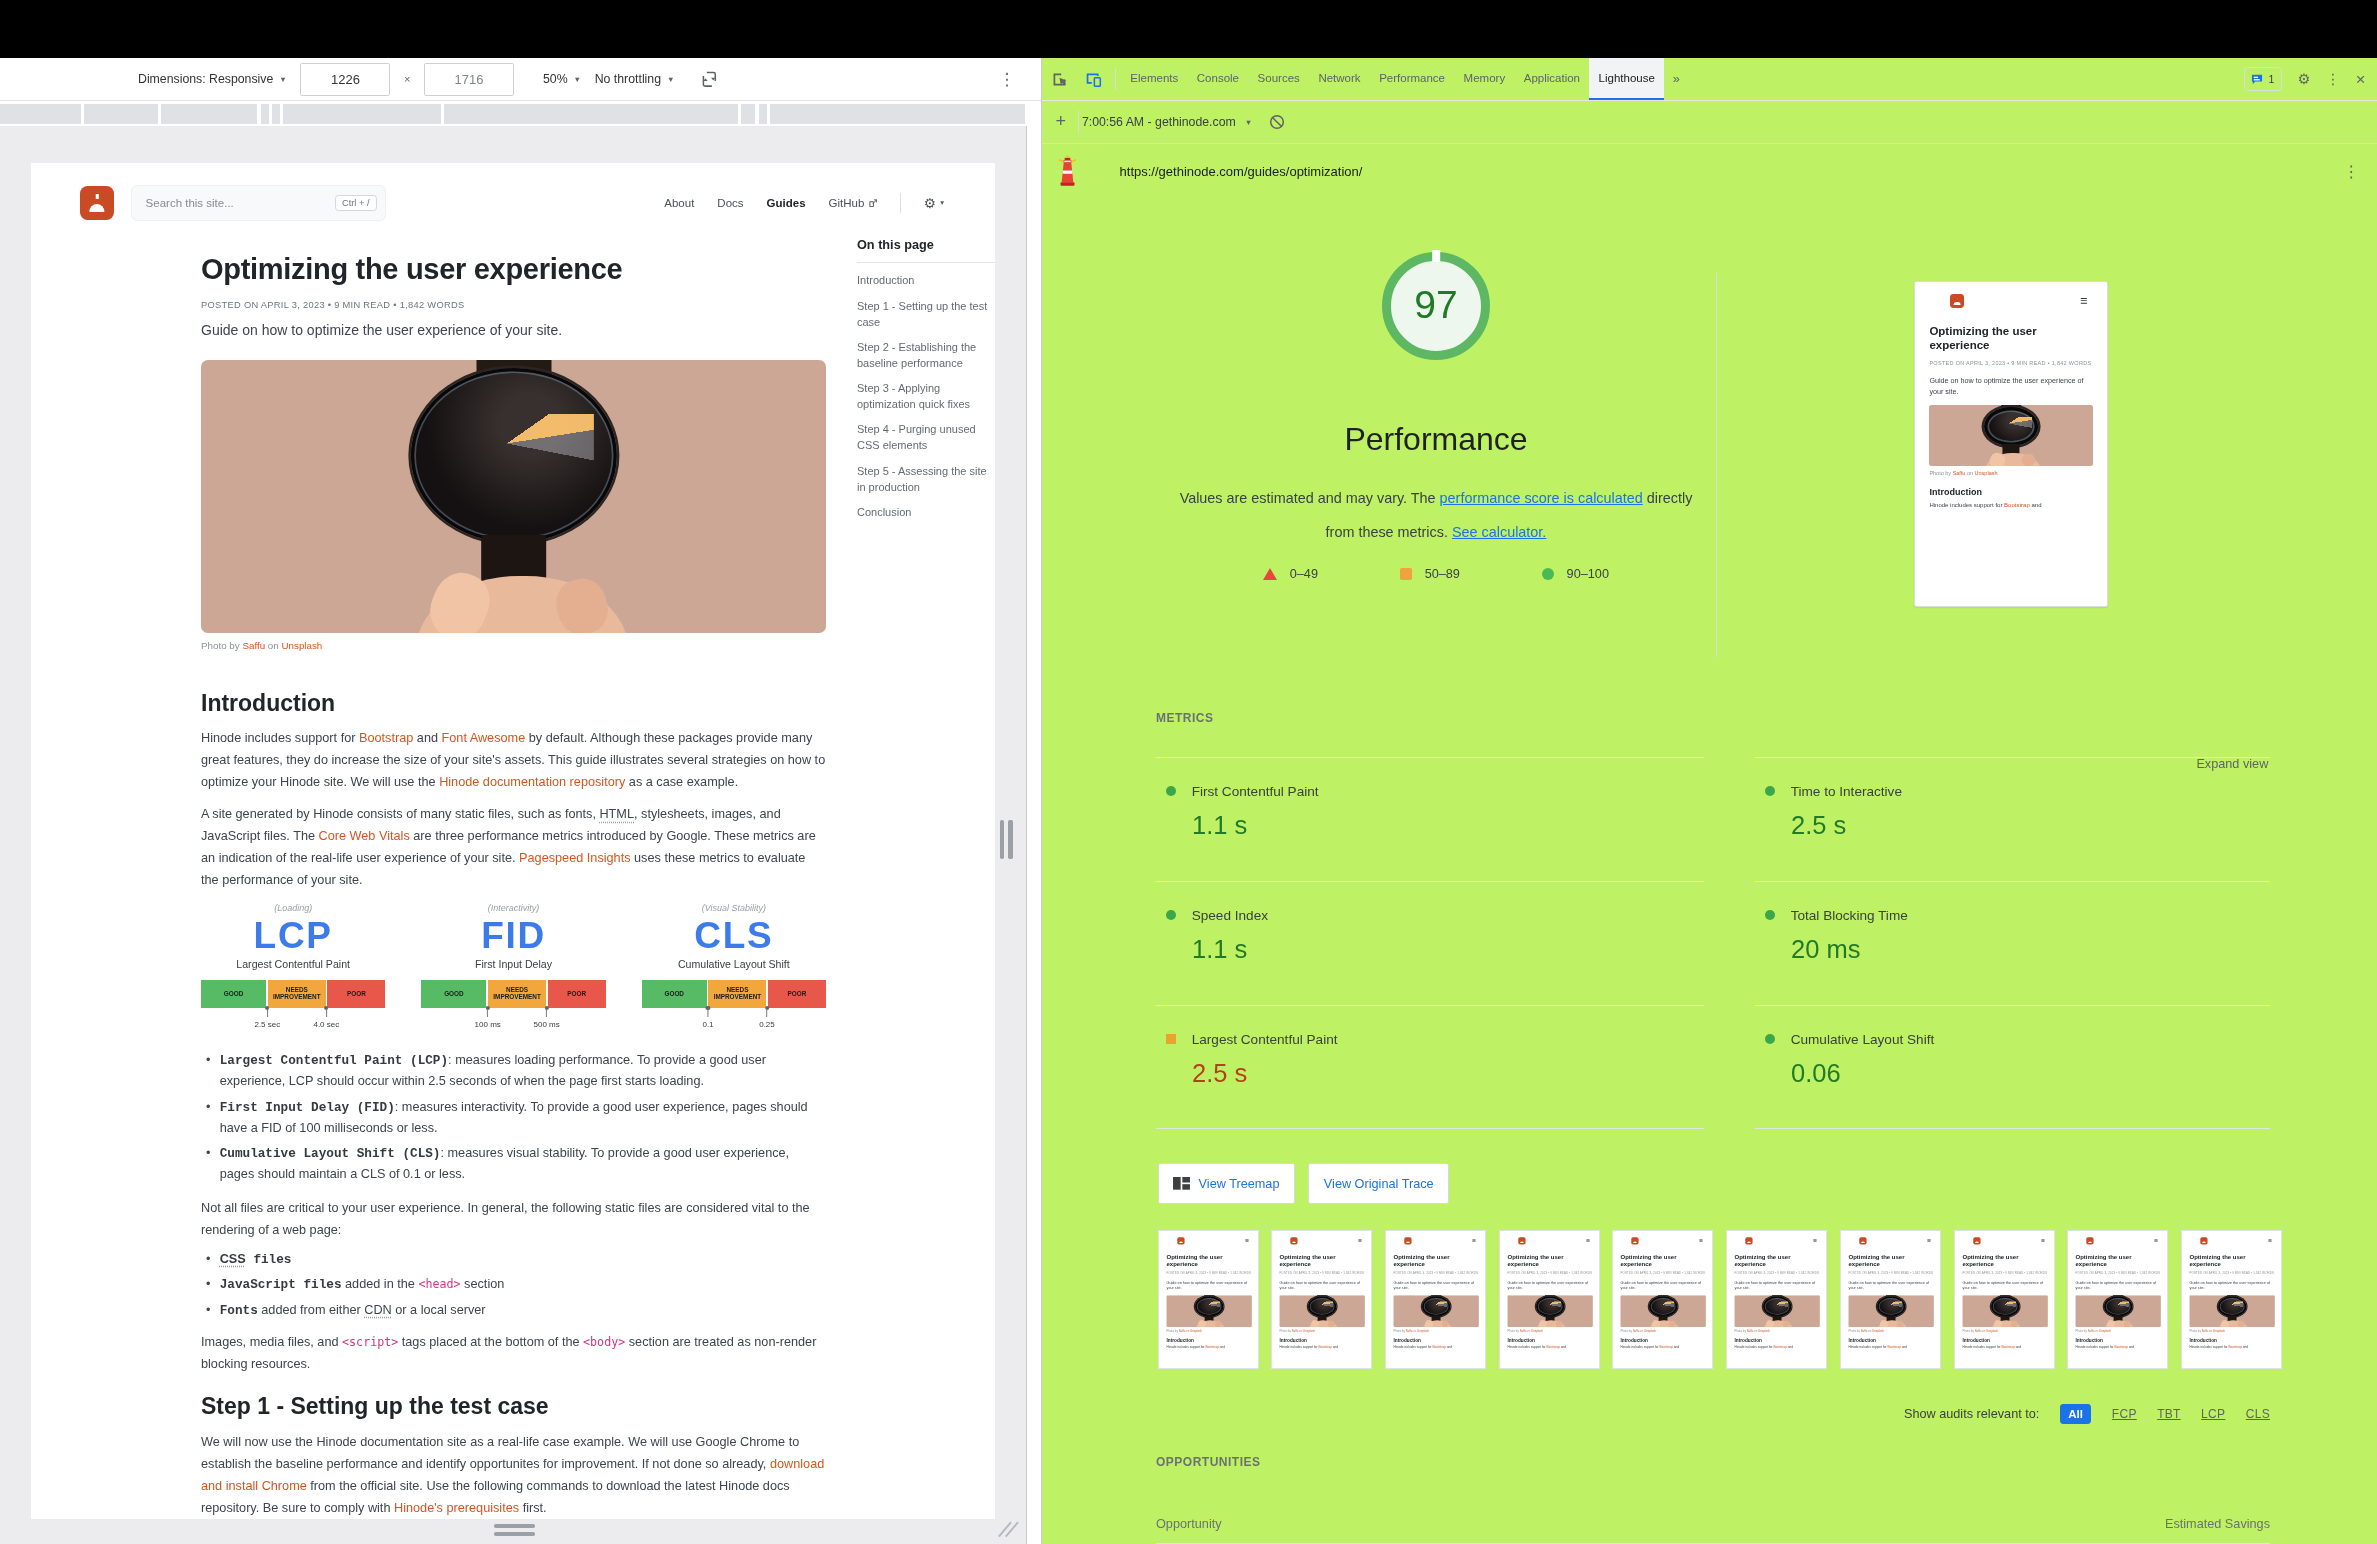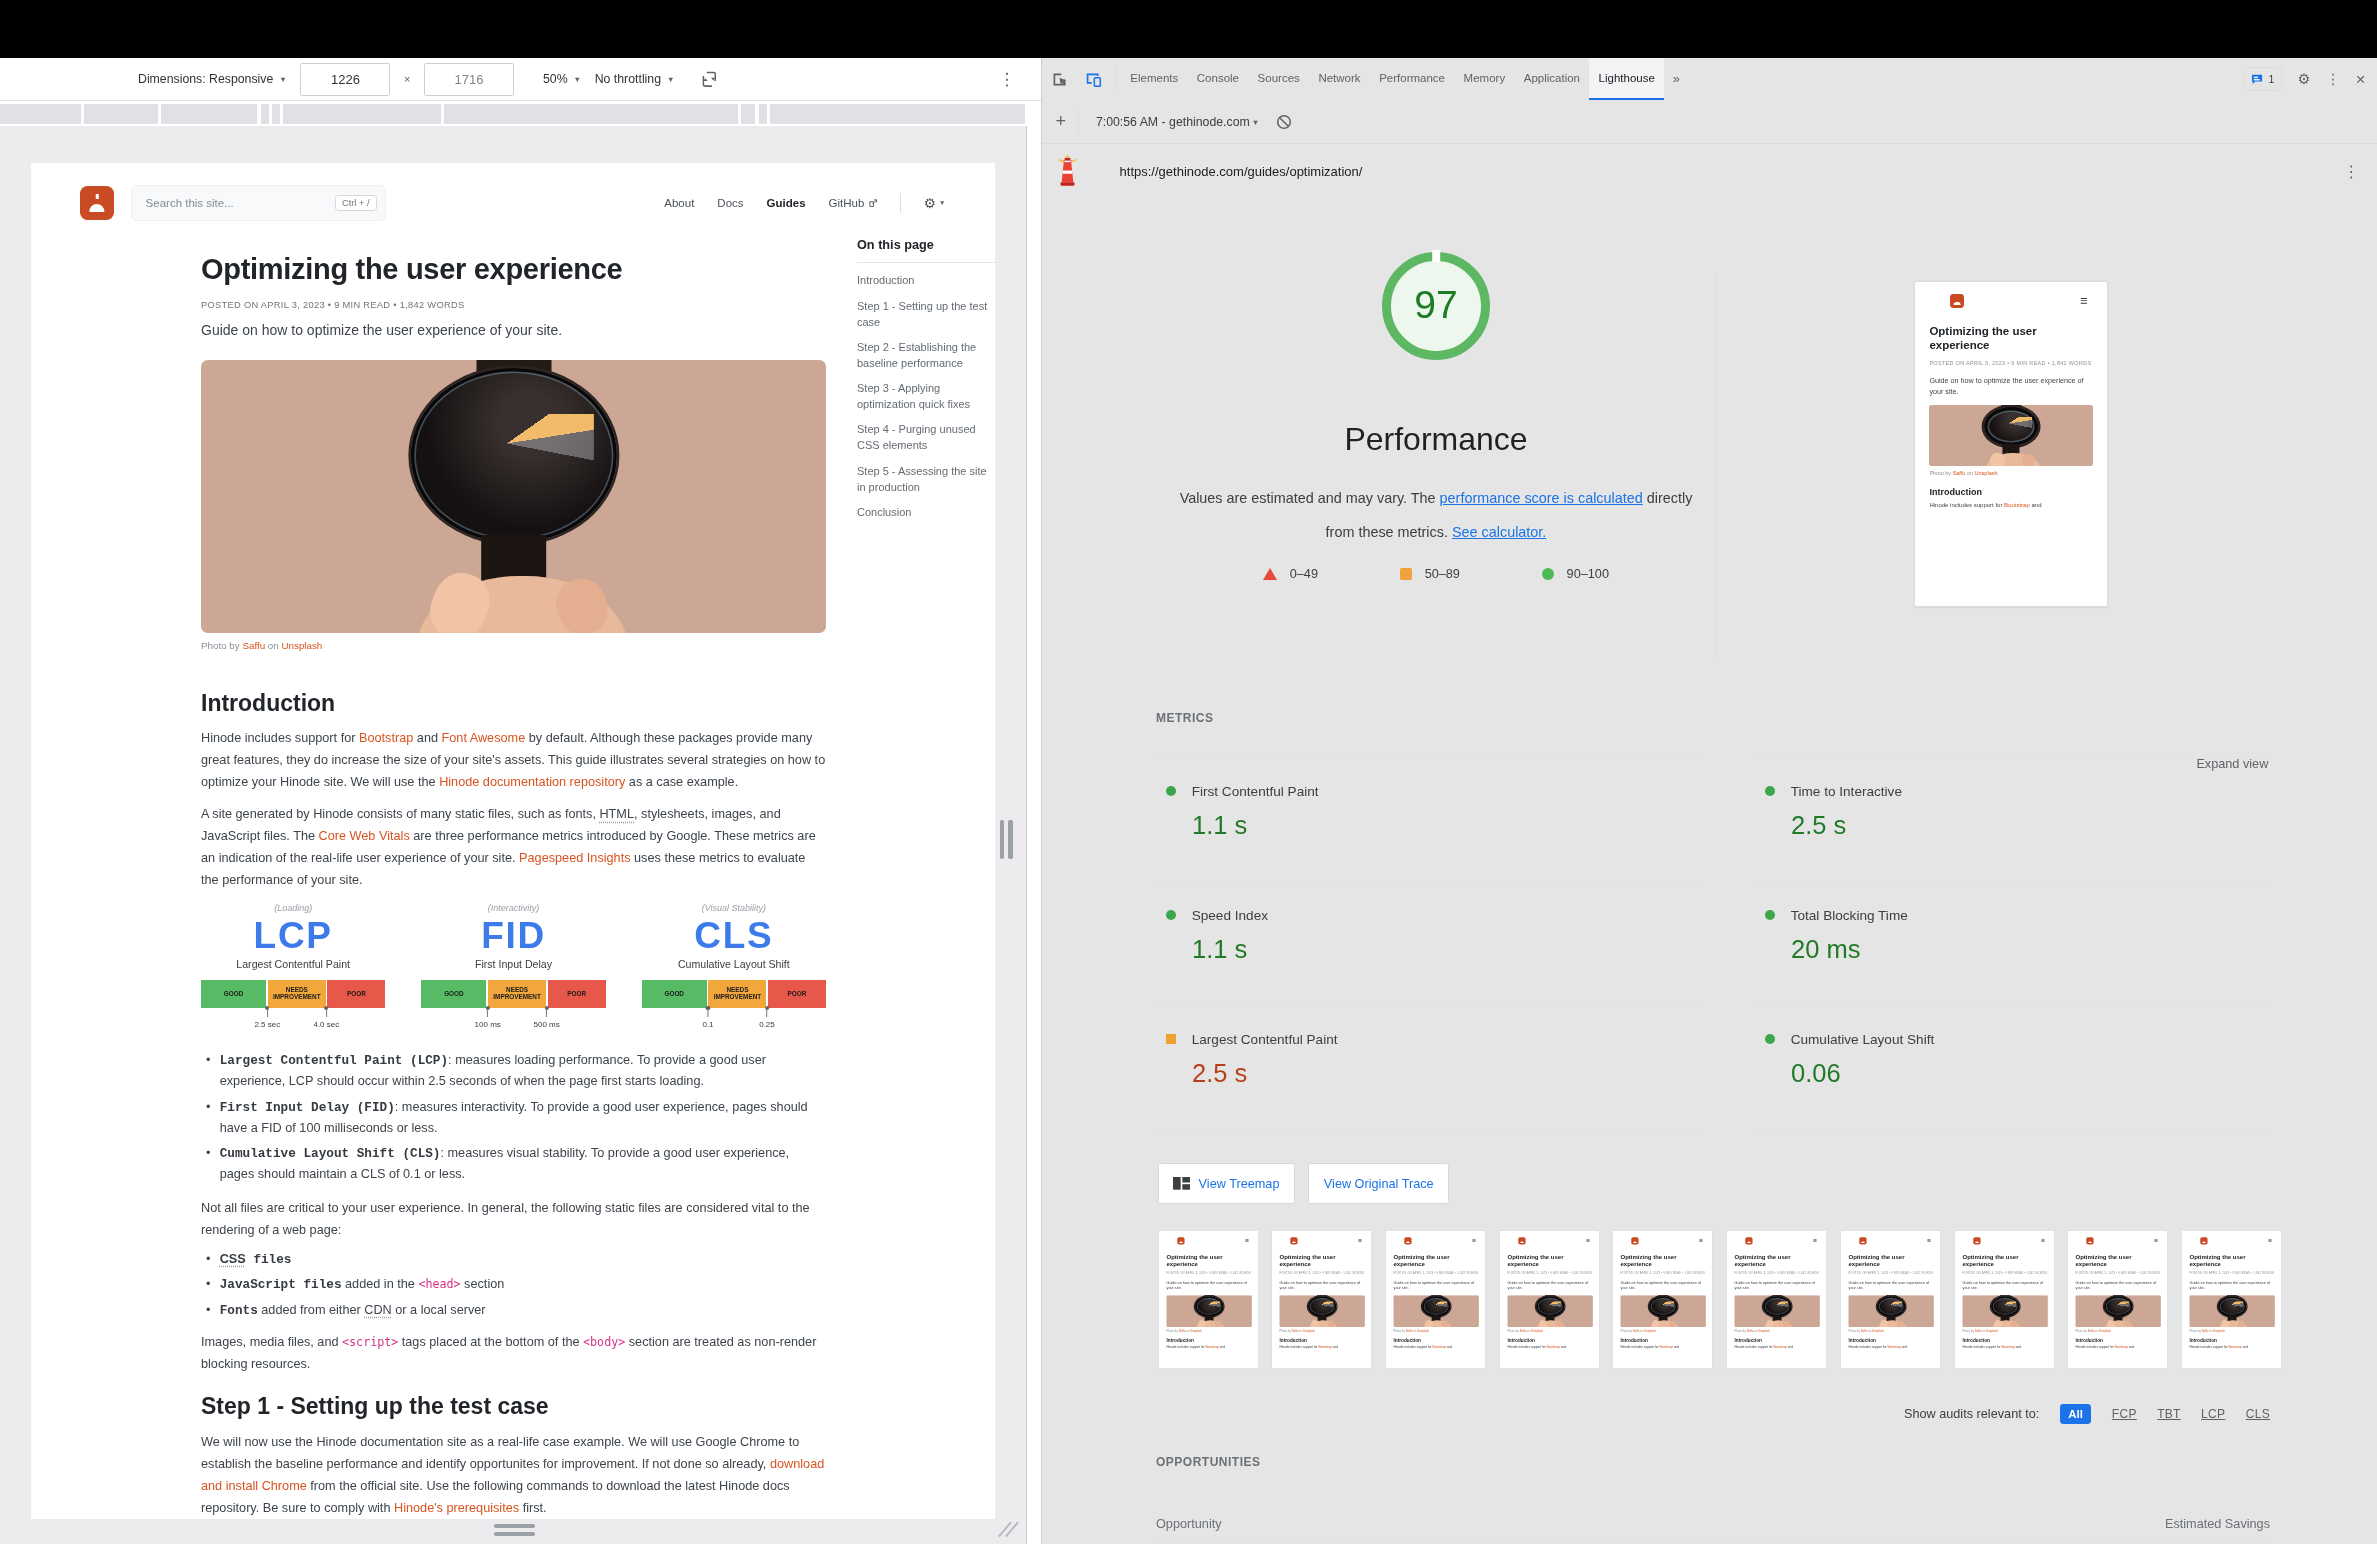--- a/index.html
+++ b/index.html
@@ -108,35 +108,35 @@
            background:radial-gradient(circle at 58% 32%, #37302e 0 18%, #151011 62%);
            box-shadow:inset 0 0 0 3.4px #0a0708, inset 0 0 0 5.1px rgba(150,190,215,.35), 0 0 0 2.5px #2c2420;}
   .ws-face:after{content:"";position:absolute;left:47%;top:26%;width:42%;height:34%;
            background:conic-gradient(from 55deg at 0% 50%, rgba(252,195,110,.95) 0 26deg, rgba(230,230,240,.35) 26deg 46deg, transparent 46deg);}
   .ws-strap-b{position:absolute;left:50%;top:64%;transform:translateX(-50%);width:10.5%;height:38%;background:#1d1512;border-radius:4%;}
   .ws-hand{position:absolute;left:50%;bottom:-9%;transform:translateX(-46%);width:34%;height:30%;background:#e9b99c;
            border-radius:48% 48% 0 0/90% 90% 0 0;}
   .ws-f1{position:absolute;left:37%;bottom:-2%;width:9%;height:24%;background:#f0c4a5;border-radius:45%;transform:rotate(22deg);}
   .ws-f2{position:absolute;left:57%;bottom:0;width:8%;height:20%;background:#e3af90;border-radius:45%;transform:rotate(-14deg);}
   
-  #right{position:absolute;left:1041px;top:58px;width:1336px;height:1487px;background:#e5e5e5;border-left:0.8px solid #c9ccce;}
+  #right{position:absolute;left:1041px;top:58px;width:1336px;height:1487px;background:#bef264;border-left:0.8px solid #c9ccce;}
   .tabsrow{position:relative;height:42px;display:flex;align-items:stretch;border-bottom:0.8px solid #e6e6e6;}
   .ticon{display:flex;align-items:center;justify-content:center;width:34px;}
   .tabdiv{width:0.8px;height:22px;background:#dadce0;align-self:center;margin:0 5.1px;}
   .tab{display:flex;align-items:center;padding:0 9.3px;font-size:11.5px;color:#5f6368;border-bottom:2.5px solid transparent;box-sizing:border-box;}
   .tab.active{background:#f1f3f4;color:#202124;border-bottom:2.5px solid #1a73e8;}
   .tab-more{display:flex;align-items:center;padding:0 8.5px;color:#5f6368;font-size:12.7px;}
   .tr-icons{position:absolute;right:12px;top:0;height:42px;display:flex;align-items:center;gap:15.3px;}
   .msgchip{display:flex;align-items:center;gap:5.1px;border:0.8px solid #dadce0;border-radius:3.4px;height:22px;padding:0 6.8px;}
   .msgchip b{font-weight:normal;font-size:10.6px;color:#3c4043;}
   .gicon{color:#5f6368;font-size:14.4px;}
   .lhrow{height:42px;border-bottom:0.8px solid #dadce0;display:flex;align-items:center;}
   .plus{font-size:18px;color:#5f6368;padding:0 12px 1.7px 13.6px;}
   .seldiv{width:0.8px;height:22px;background:#dadce0;}
-  .runsel{margin-left:17px;font-size:12.3px;color:#3c4043;display:flex;align-items:center;gap:2px;}
+  .runsel{margin-left:3px;font-size:12.3px;color:#3c4043;display:flex;align-items:center;gap:9px;}
   .urlrow{position:relative;height:54px;display:flex;align-items:center;}
   .urlrow .url{margin-left:10.2px;font-size:13px;color:#202124;padding-left:30px;}
   .url-kebab{position:absolute;right:18.7px;color:#5f6368;font-size:16px;}
   .lh-logo{margin-left:14.4px;}
   
   .report{position:relative;margin-left:114px;width:1114px;height:1347px;}
   .score-col{position:absolute;left:0;top:0;width:560px;text-align:center;}
   .gauge{position:relative;width:90px;height:90px;border:9.3px solid #5db763;border-radius:50%;
          background:#edf7ee;margin:54px auto 0;}
   .gauge .num{font-size:39px;color:#1d7c24;line-height:88px;}

